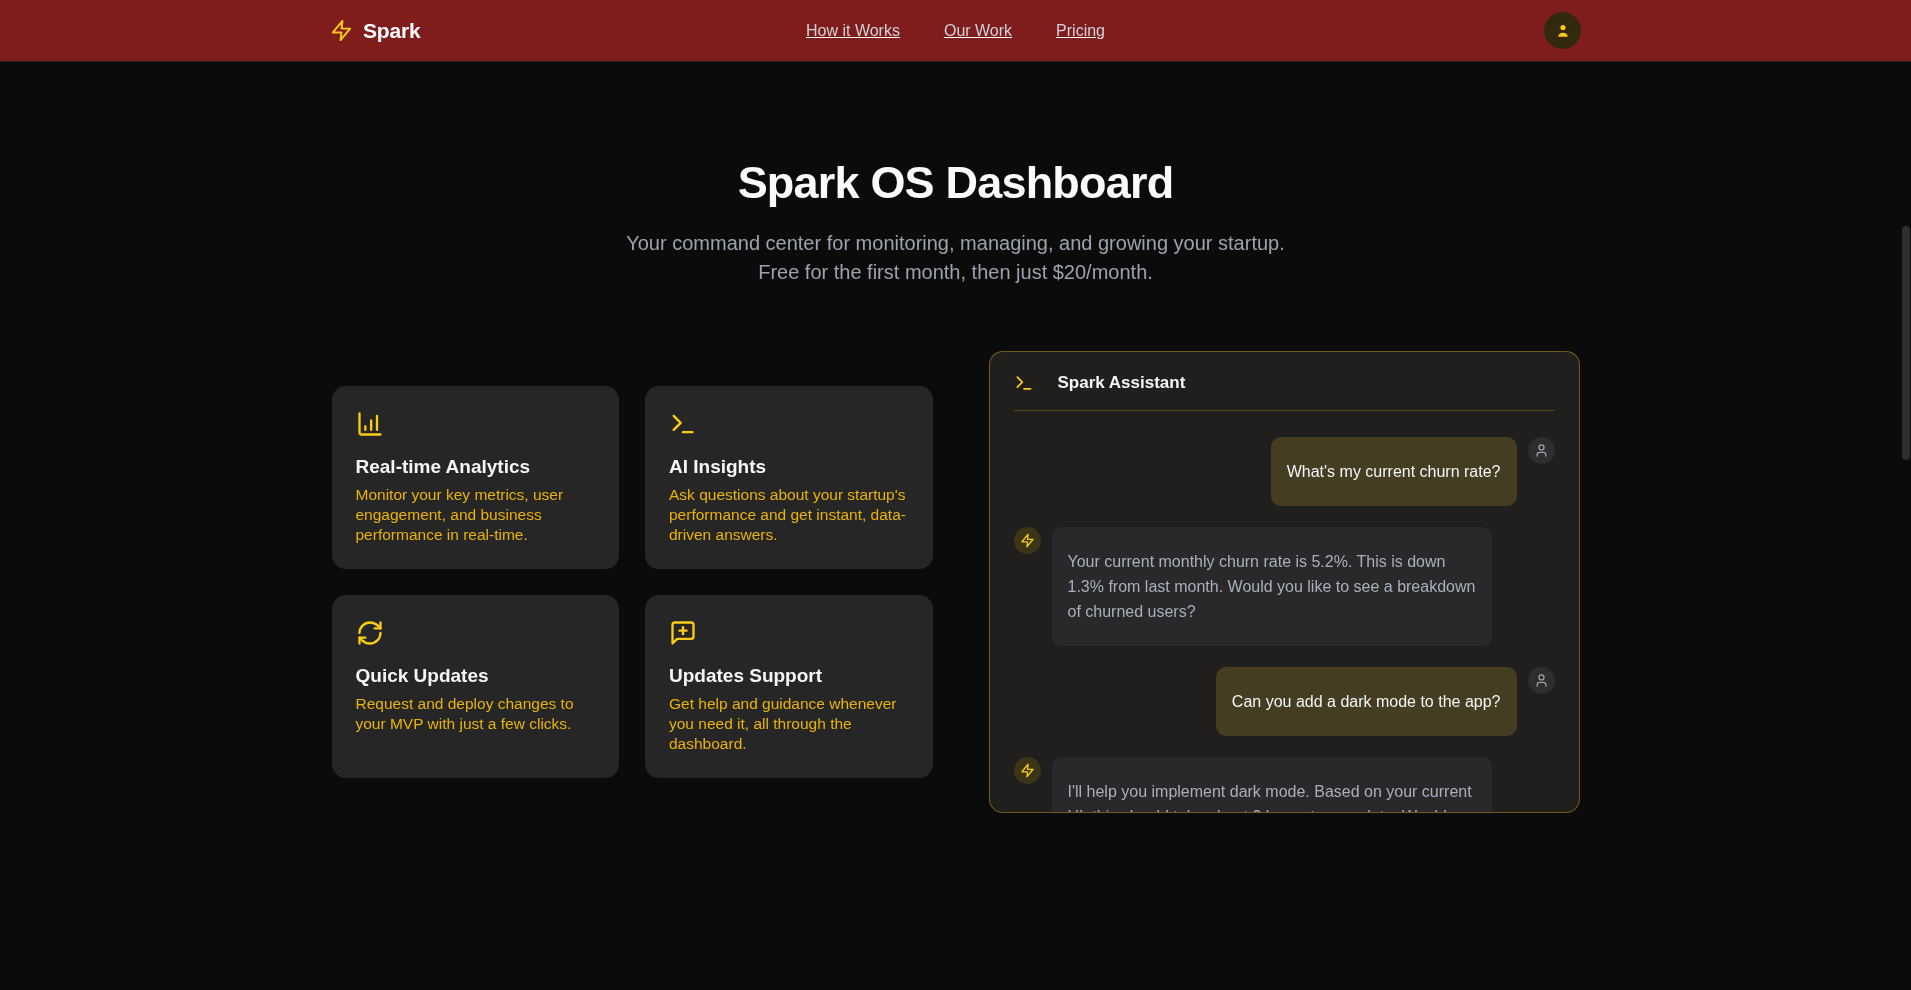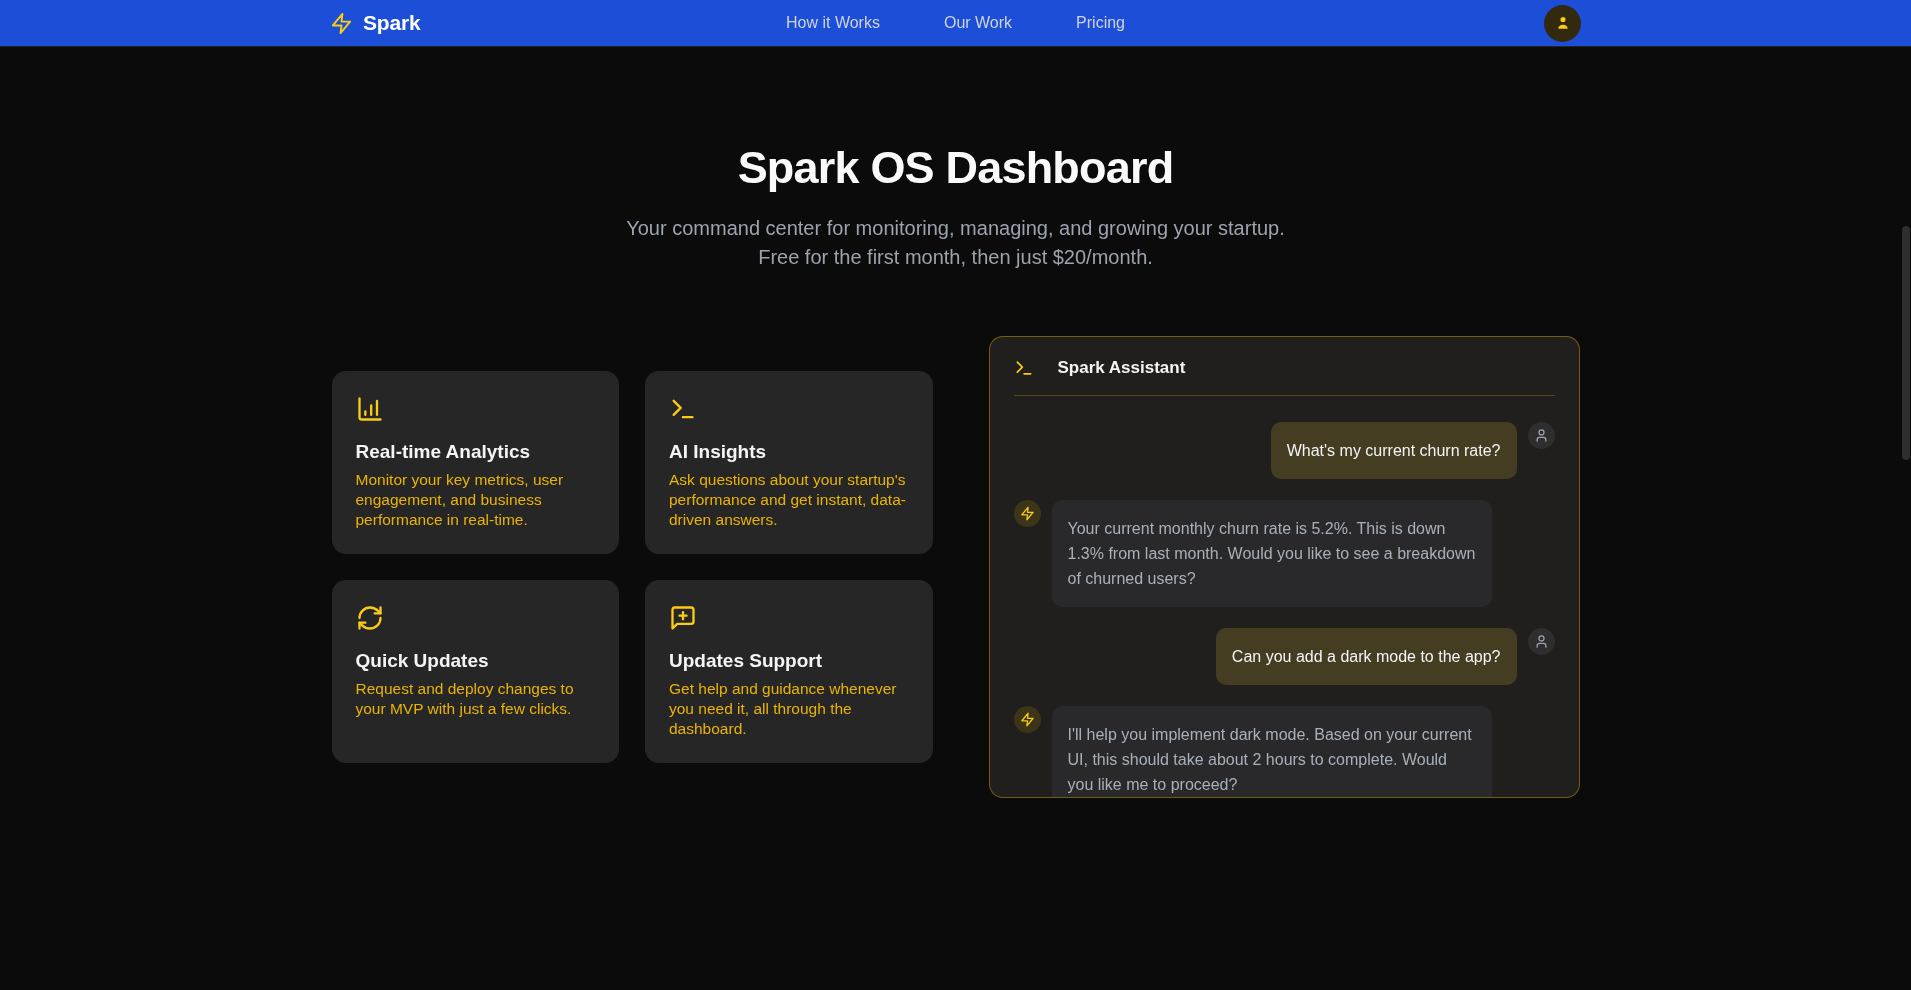--- a/index.html
+++ b/index.html
@@ -5,32 +5,32 @@
   * { margin: 0; padding: 0; box-sizing: border-box; }
   html, body { width: 1911px; height: 990px; overflow: hidden; }
   body {
     background: #0b0b0b;
     font-family: "Liberation Sans", "DejaVu Sans", sans-serif;
     color: #fafafa;
   }
 
   
   .nav {
-    height: 47px;
-    background: #1d4ed8;
+    height: 62px;
+    background: #7f1d1d;
     border-bottom: 1px solid #232323;
     display: grid;
     grid-template-columns: 1fr auto 1fr;
     align-items: center;
     padding: 0 330px;
   }
   .logo { display: flex; align-items: center; gap: 10px; justify-self: start; cursor: pointer; }
   .logo svg { width: 23px; height: 23px; color: #facc15; }
   .logo-text { font-size: 21px; font-weight: 700; color: #ffffff; letter-spacing: -0.2px; }
-  .nav-links { display: flex; align-items: center; gap: 64px; justify-self: center; }
+  .nav-links { display: flex; align-items: center; gap: 44px; justify-self: center; text-decoration: underline; }
   .nav-link { font-size: 16px; color: #cfd4da; cursor: pointer; text-decoration: none; }
   .nav-avatar {
     justify-self: end;
     width: 37px; height: 37px; border-radius: 50%;
     background: #33290f;
     display: flex; align-items: center; justify-content: center;
     cursor: pointer; border: none;
   }
   .nav-avatar svg { width: 18px; height: 18px; color: #facc15; }
 
@@ -98,21 +98,21 @@
   .avatar {
     flex: 0 0 auto;
     width: 27px; height: 27px; border-radius: 50%;
     display: flex; align-items: center; justify-content: center;
   }
   .avatar.bot { background: #3d3517; color: #facc15; }
   .avatar.person { background: #2e2e2e; color: #9ca3af; }
   .avatar svg { width: 15px; height: 15px; }
   .bubble {
     border-radius: 10px;
-    padding: 16px 16px;
+    padding: 22px 16px;
     font-size: 16px;
     line-height: 25px;
   }
   .bubble.bot { background: #29292b; color: #a9b0ba; max-width: 440px; }
   .bubble.user { background: #443d22; color: #f3f4f6; max-width: 440px; }
 
   
   .scrollbar-thumb {
     position: fixed;
     right: 1px; top: 226px;

